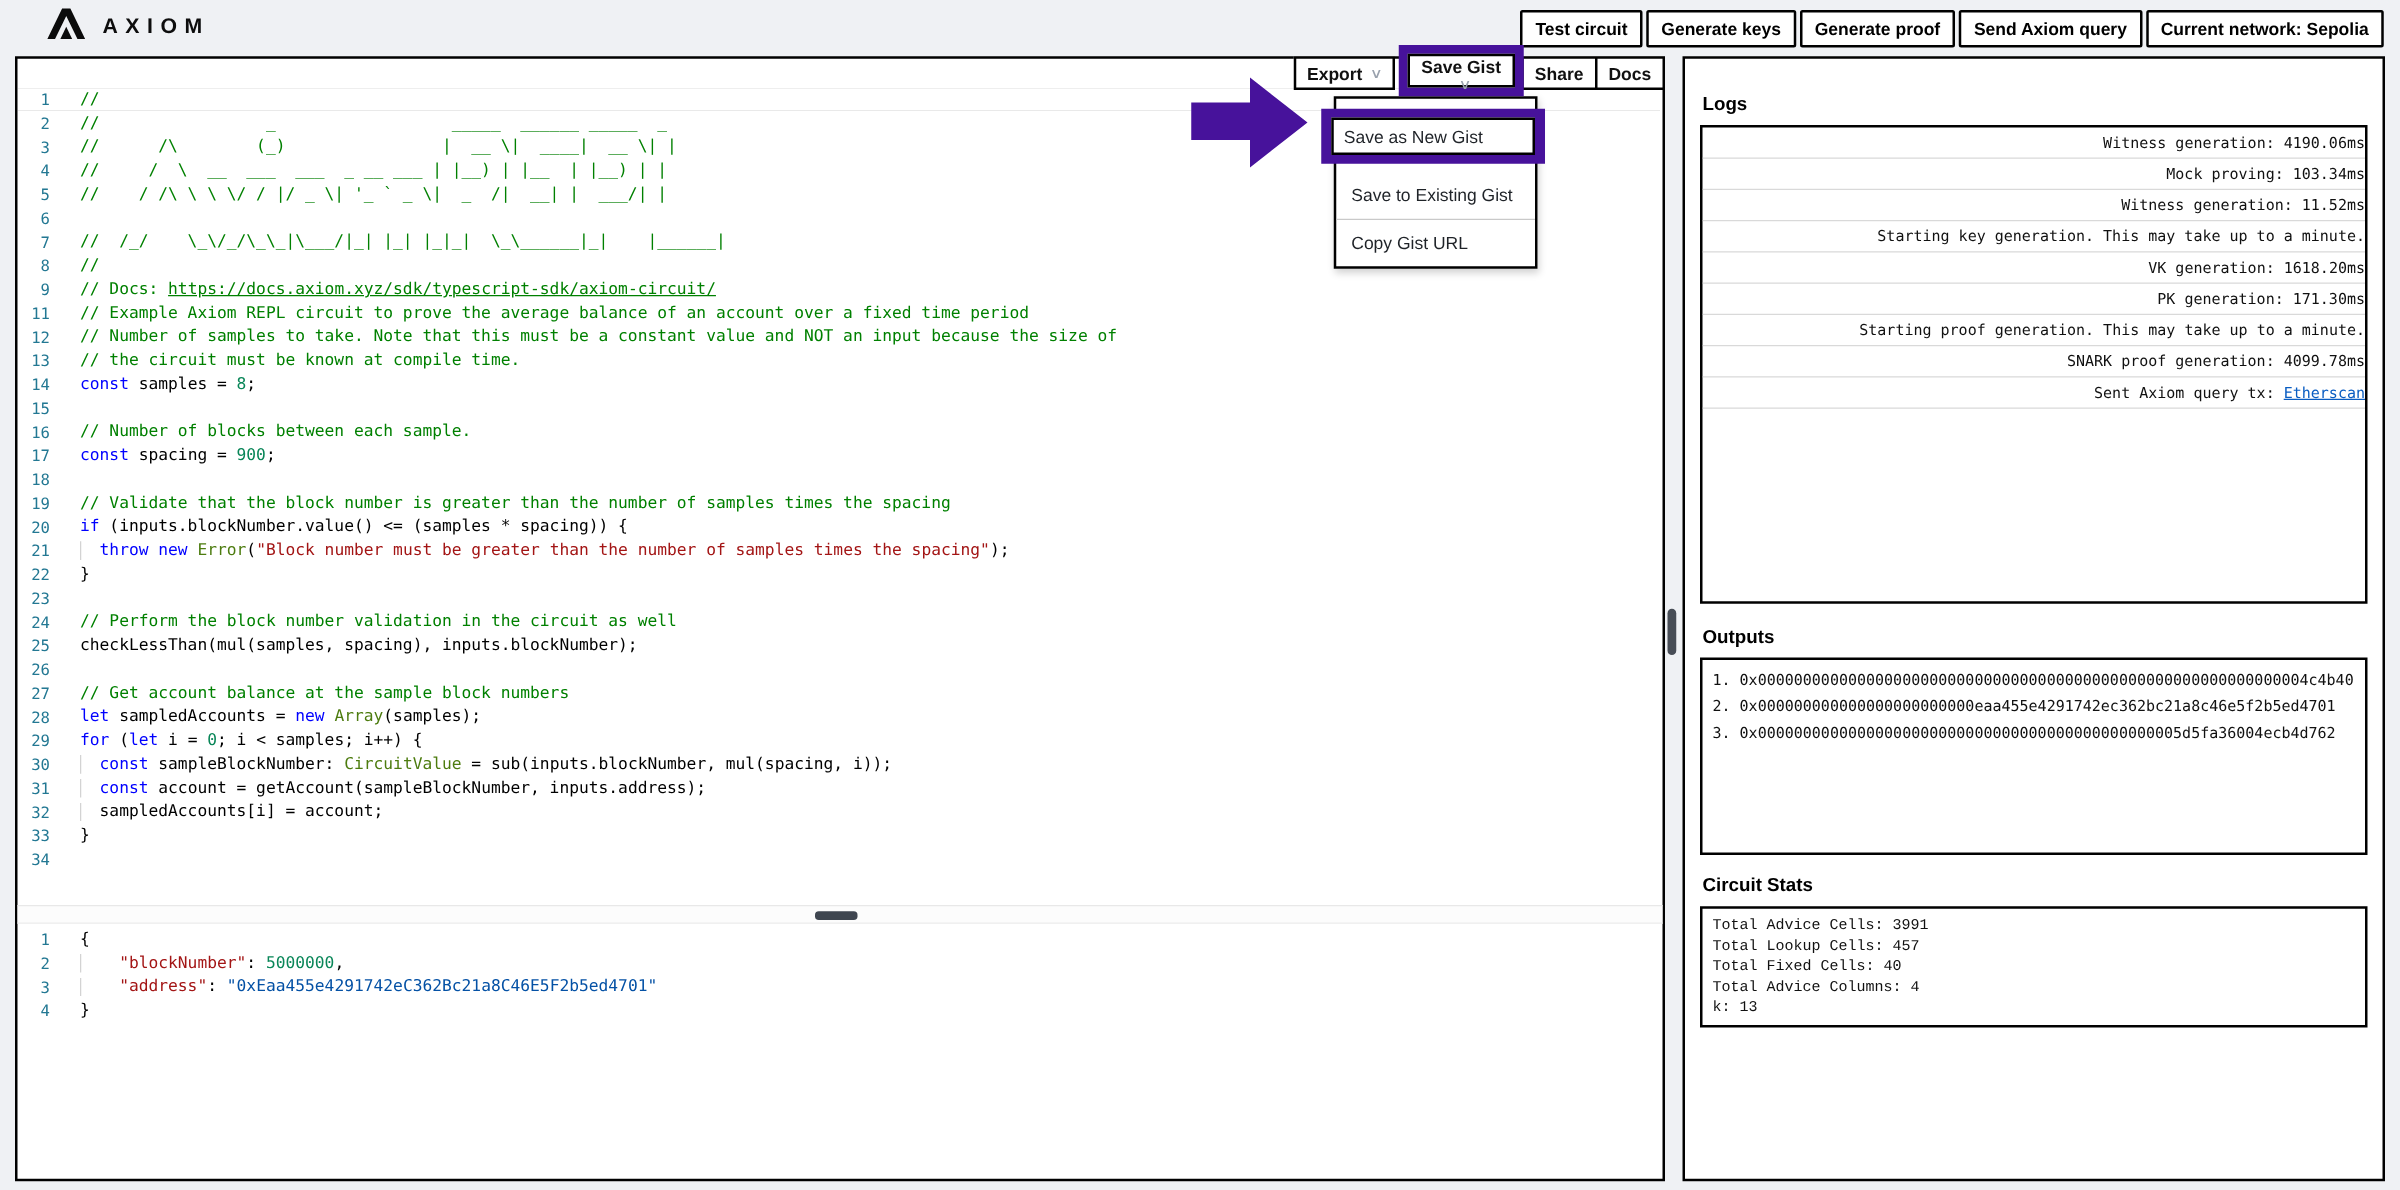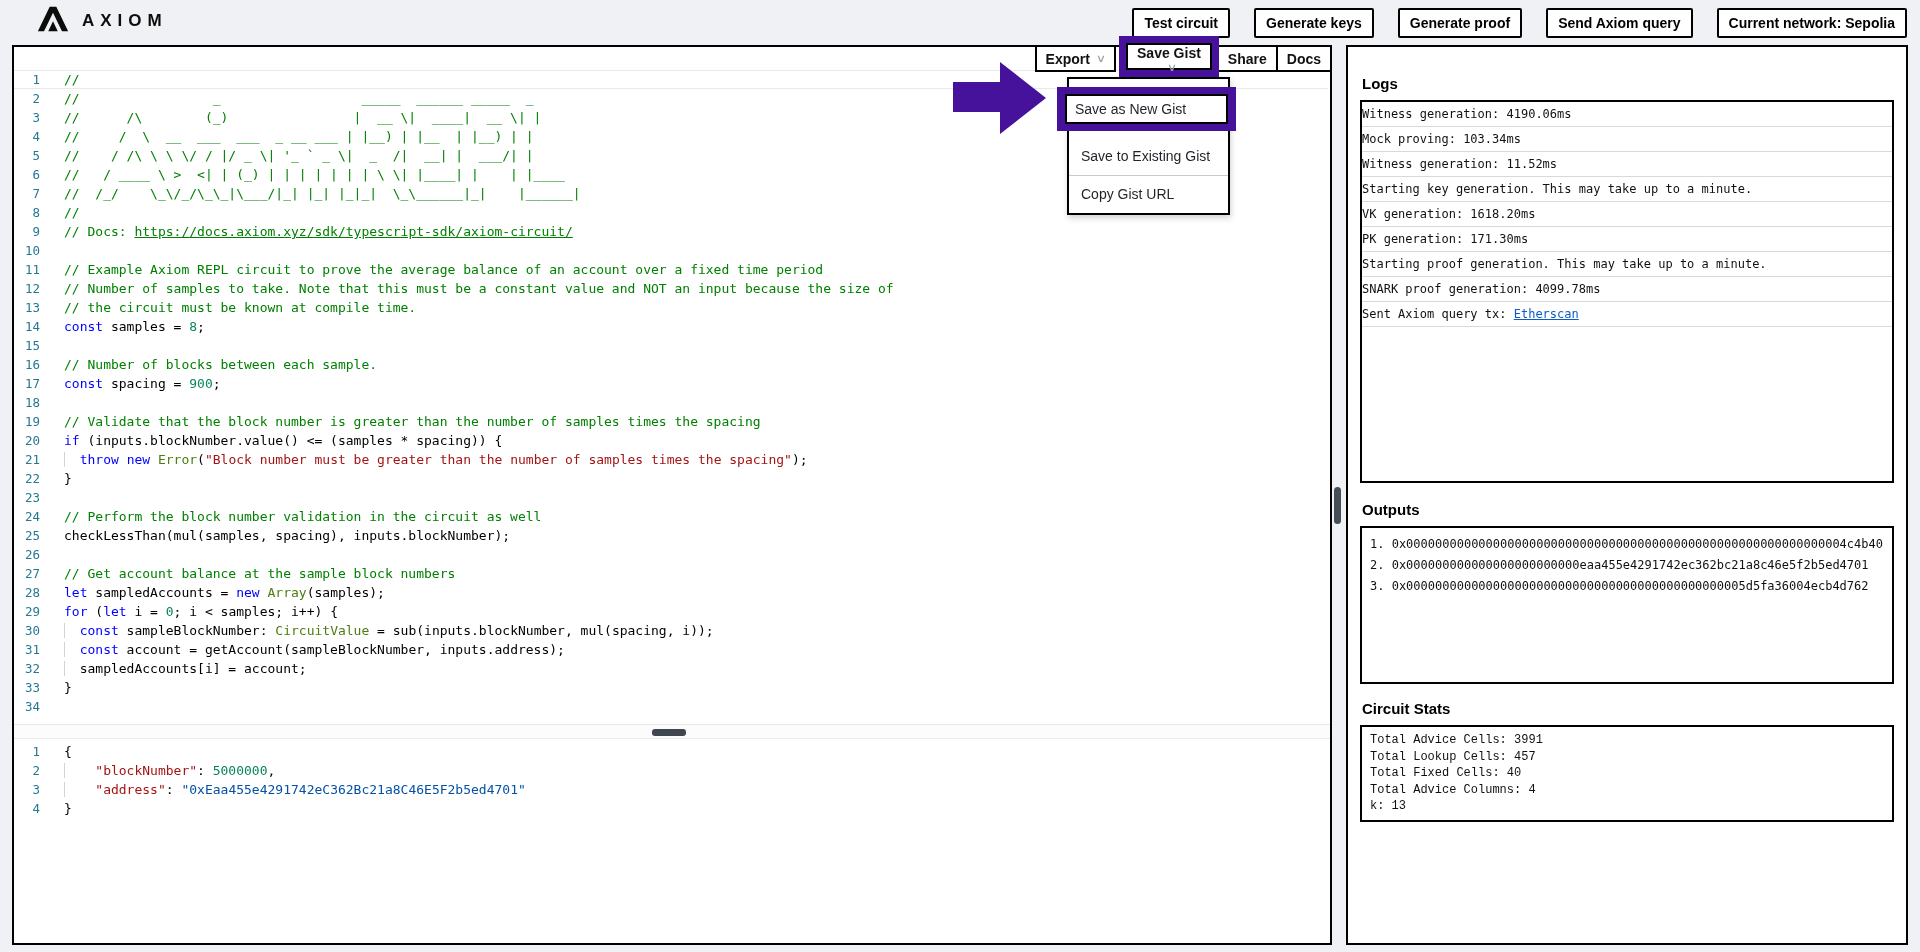--- a/index.html
+++ b/index.html
@@ -6,21 +6,21 @@
   html,body { margin:0; padding:0; }
   body {
     width:1920px; height:952px; position:relative; overflow:hidden;
     background:#eff1f4;
     font-family:"Liberation Sans", sans-serif;
   }
   
   #app-header { height:42px; display:flex; align-items:center; padding-left:36px; }
   #logo { display:flex; align-items:center; gap:12px; }
   #logo-text { font-size:17px; font-weight:700; letter-spacing:6px; color:#0d0d0d; }
-  #header-buttons { position:absolute; right:13px; top:8px; display:flex; gap:24px; }
+  #header-buttons { position:absolute; right:13px; top:8px; display:flex; gap:3px; }
   .hbtn {
     border:2px solid #000; background:#fff; color:#000; font-weight:700;
     font-size:14px; padding:5px 10px; border-radius:2px; white-space:nowrap;
     font-family:"Liberation Sans", sans-serif; cursor:pointer;
   }
   
   #editor-pane {
     position:absolute; left:12px; top:45px; width:1320px; height:900px;
     background:#fff; border:2px solid #000;
   }
@@ -73,21 +73,21 @@
   .tok-jv { color:#0451a5; }
   #h-split { position:absolute; top:677px; left:0; right:0; height:15px; background:#fcfcfc;
     border-top:1px solid #e8e8e8; border-bottom:1px solid #ececec; cursor:row-resize; }
   #h-split-handle { position:absolute; left:638px; top:4px; width:34px; height:7px; background:#3f4650; border-radius:3px; }
   
   .panel-title { font-size:15px; font-weight:700; color:#000; margin:20px 0 8px 2px; }
   .panel-box { border:2px solid #000; overflow:hidden; background:#fff; }
   #logs-box { height:383px; }
   .log-row {
     height:25px; line-height:24px; padding-left:0; border-bottom:1px solid #d9d9d9;
-    font-family:"DejaVu Sans Mono","Liberation Mono",monospace; font-size:12px; color:#111; white-space:pre;
+    font-family:"DejaVu Sans Mono","Liberation Mono",monospace; font-size:12px; color:#111; white-space:pre;text-align:right;
   }
   .log-link { color:#0a5dc2; text-decoration:underline; cursor:pointer; }
   #outputs-box { height:158px; margin-bottom:0; padding:6px 8px; }
   .out-row { font-family:"DejaVu Sans Mono","Liberation Mono",monospace; font-size:12px; line-height:21px; color:#111; white-space:pre; }
   #outputs-title { margin-top:18px; }
   #stats-title { margin-top:16px; }
   #stats-box { height:97px; padding:5px 8px; }
   .stat-row { font-family:Liberation Mono, monospace; font-size:12px; line-height:16.5px; color:#111; white-space:pre; }
   :root { --purple:#47129b; }
 </style>
@@ -158,37 +158,32 @@
       <div class="code-line">
         <span class="line-num">4</span>
         <span class="line-content"><span class="tok-c">//     /  \  __  ___  ___  _ __ ___ | |__) | |__  | |__) | |</span></span>
       </div>
       <div class="code-line">
         <span class="line-num">5</span>
         <span class="line-content"><span class="tok-c">//    / /\ \ \ \/ / |/ _ \| '_ ` _ \|  _  /|  __| |  ___/| |</span></span>
       </div>
       <div class="code-line">
         <span class="line-num">6</span>
-        <span class="line-content"><span class="tok-c">//   / ____ \ &gt;  &lt;| | (_) | | | | | | | \ \| |____| |    | |____</span></span>
       </div>
       <div class="code-line">
         <span class="line-num">7</span>
         <span class="line-content"><span class="tok-c">//  /_/    \_\/_/\_\_|\___/|_| |_| |_|_|  \_\______|_|    |______|</span></span>
       </div>
       <div class="code-line">
         <span class="line-num">8</span>
         <span class="line-content"><span class="tok-c">//</span></span>
       </div>
       <div class="code-line">
         <span class="line-num">9</span>
         <span class="line-content"><span class="tok-c">// Docs: </span><span class="tok-u">https://docs.axiom.xyz/sdk/typescript-sdk/axiom-circuit/</span></span>
-      </div>
-      <div class="code-line">
-        <span class="line-num">10</span>
-        <span class="line-content"></span>
       </div>
       <div class="code-line">
         <span class="line-num">11</span>
         <span class="line-content"><span class="tok-c">// Example Axiom REPL circuit to prove the average balance of an account over a fixed time period</span></span>
       </div>
       <div class="code-line">
         <span class="line-num">12</span>
         <span class="line-content"><span class="tok-c">// Number of samples to take. Note that this must be a constant value and NOT an input because the size of</span></span>
       </div>
       <div class="code-line">

